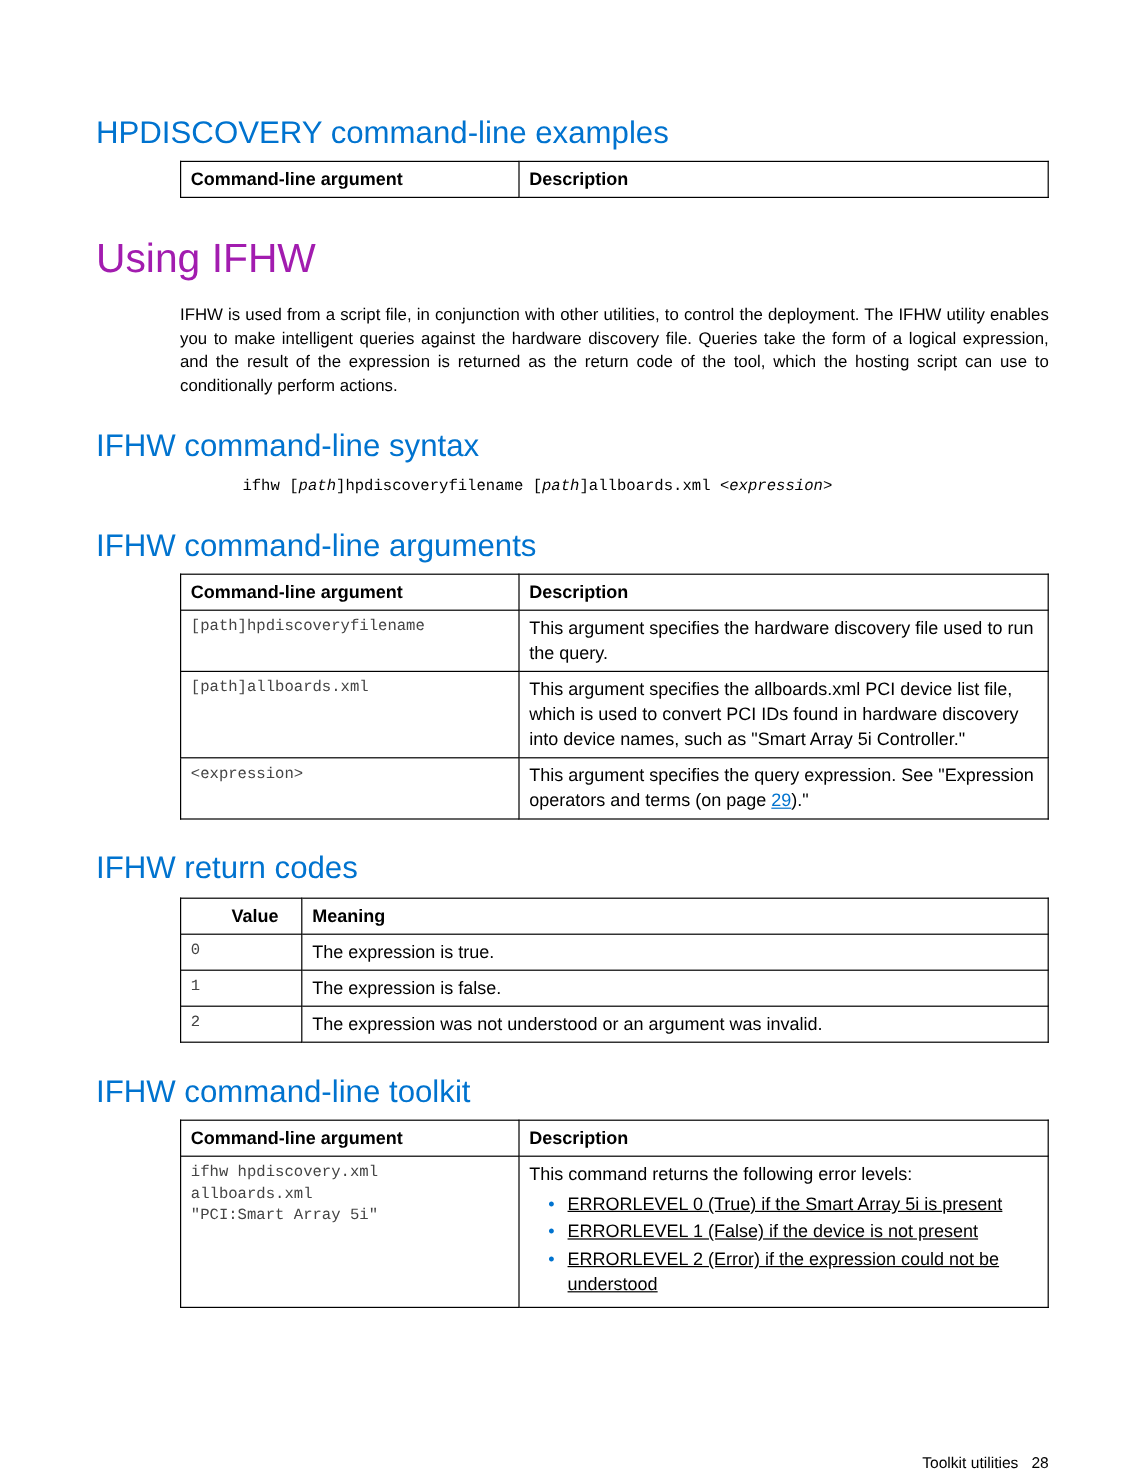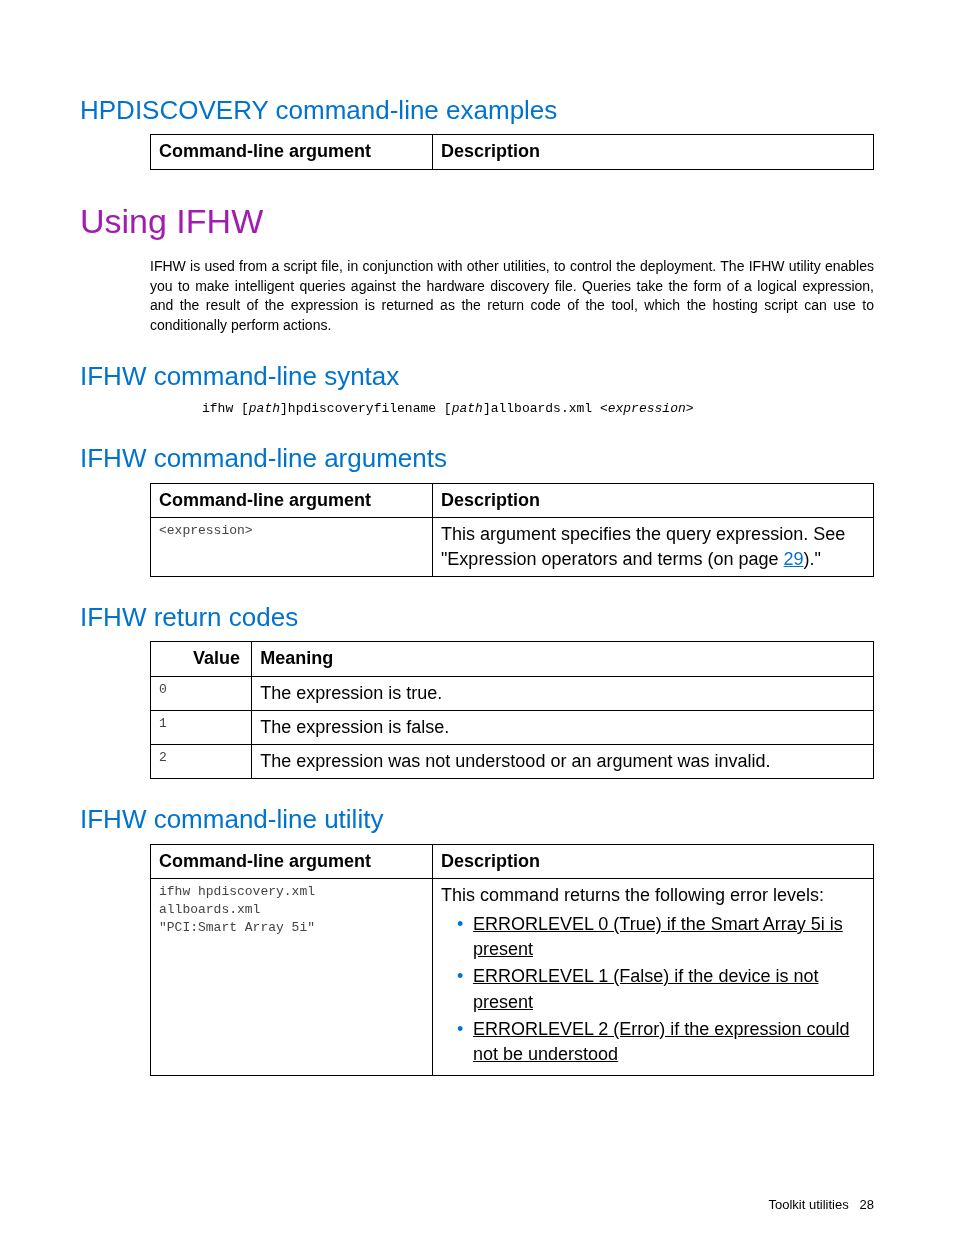--- a/index.html
+++ b/index.html
@@ -40,21 +40,21 @@
     border-collapse: collapse;
     width: 100%;
     margin-top: 4px;
     margin-bottom: 12px;
   }
   th, td {
     border: 1px solid #000;
     padding: 4px 8px;
     text-align: left;
     vertical-align: top;
-    font-size: 18px;
+    font-size: 15px;
   }
   th {
     font-weight: bold;
   }
   td.mono-cell {
     font-family: "Courier New", monospace;
     font-size: 13px;
     color: #444;
   }
   a.page-ref {
@@ -119,20 +119,28 @@
 
 <h2>IFHW command-line arguments</h2>
 <div class="body-block">
   <table>
     <tbody>
         <tr>
       <th class="col-args">Command-line argument</th>
       <th>Description</th>
     </tr>
     <tr>
+      <td class="mono-cell">[path]hpdiscoveryfilename</td>
+      <td>This argument specifies the hardware discovery file used to run the query.</td>
+    </tr>
+    <tr>
+      <td class="mono-cell">[path]allboards.xml</td>
+      <td>This argument specifies the allboards.xml PCI device list file, which is used to convert PCI IDs found in hardware discovery into device names, such as "Smart Array 5i Controller."</td>
+    </tr>
+    <tr>
       <td class="mono-cell">&lt;expression&gt;</td>
       <td>
         <span>This argument specifies the query expression. See "Expression operators and terms (on page </span><a href="#" class="page-ref">29</a><span>)."</span>
       </td>
     </tr>
   </tbody>
     </table>
 </div>
 
 <h2>IFHW return codes</h2>
@@ -152,21 +160,21 @@
       <td>The expression is false.</td>
     </tr>
     <tr>
       <td class="mono-cell">2</td>
       <td>The expression was not understood or an argument was invalid.</td>
     </tr>
   </tbody>
     </table>
 </div>
 
-<h2>IFHW command-line utility</h2>
+<h2>IFHW command-line toolkit</h2>
 <div class="body-block">
   <table>
     <tbody>
         <tr>
       <th class="col-args">Command-line argument</th>
       <th>Description</th>
     </tr>
     <tr>
       <td class="mono-cell">
         <span>ifhw hpdiscovery.xml allboards.xml</span><br>

